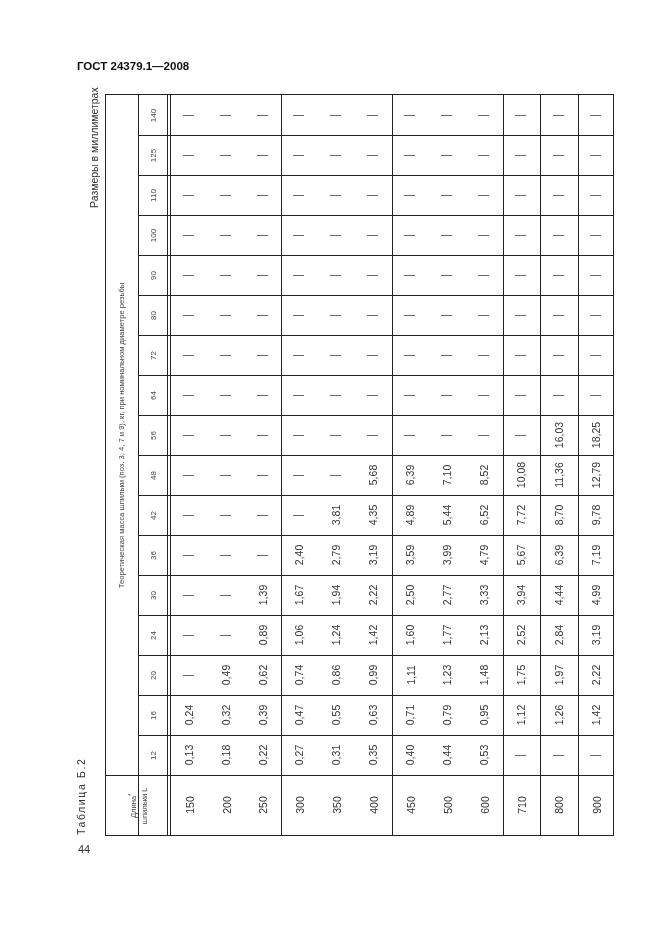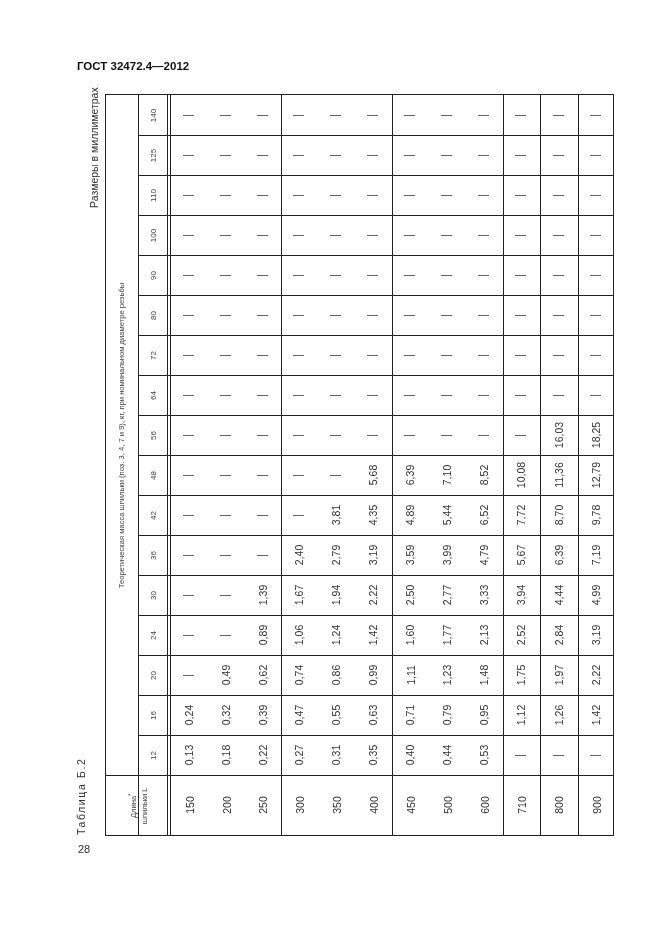--- a/index.html
+++ b/index.html
@@ -22,24 +22,24 @@
                  display: flex; align-items: center; justify-content: center; }
   .group-label span { display: inline-block; transform: rotate(-90deg); white-space: nowrap; font-size: 7.6px; color: #444; }
   .len-label { position: absolute; left: 0; top: 680px; width: 63px; height: 62px;
                display: flex; align-items: center; justify-content: center; }
   .len-label .inner { transform: rotate(-90deg); text-align: center; font-size: 7.6px; color: #444; line-height: 10px; }
   .dash { display: inline-block; width: 1px; height: 11px; background: #666; }
 </style>
 </head>
 <body>
 
-<div class="doc-title">ГОСТ 32472.4—2012</div>
+<div class="doc-title">ГОСТ 24379.1—2008</div>
 <div class="rot units">Размеры в миллиметрах</div>
 <div class="rot table-caption">Таблица Б.2</div>
-<div class="page-num">28</div>
+<div class="page-num">44</div>
 
 <div class="tbl" id="tbl">
   <div class="group-label">
     <span>Теоретическая масса шпильки (поз. 3, 4, 7 и 9), кг, при номинальном диаметре резьбы</span>
   </div>
   <div class="len-label">
     <div class="inner">
       <span>Длина</span><sup>*</sup><br>
       <span>шпильки L</span>
     </div>

